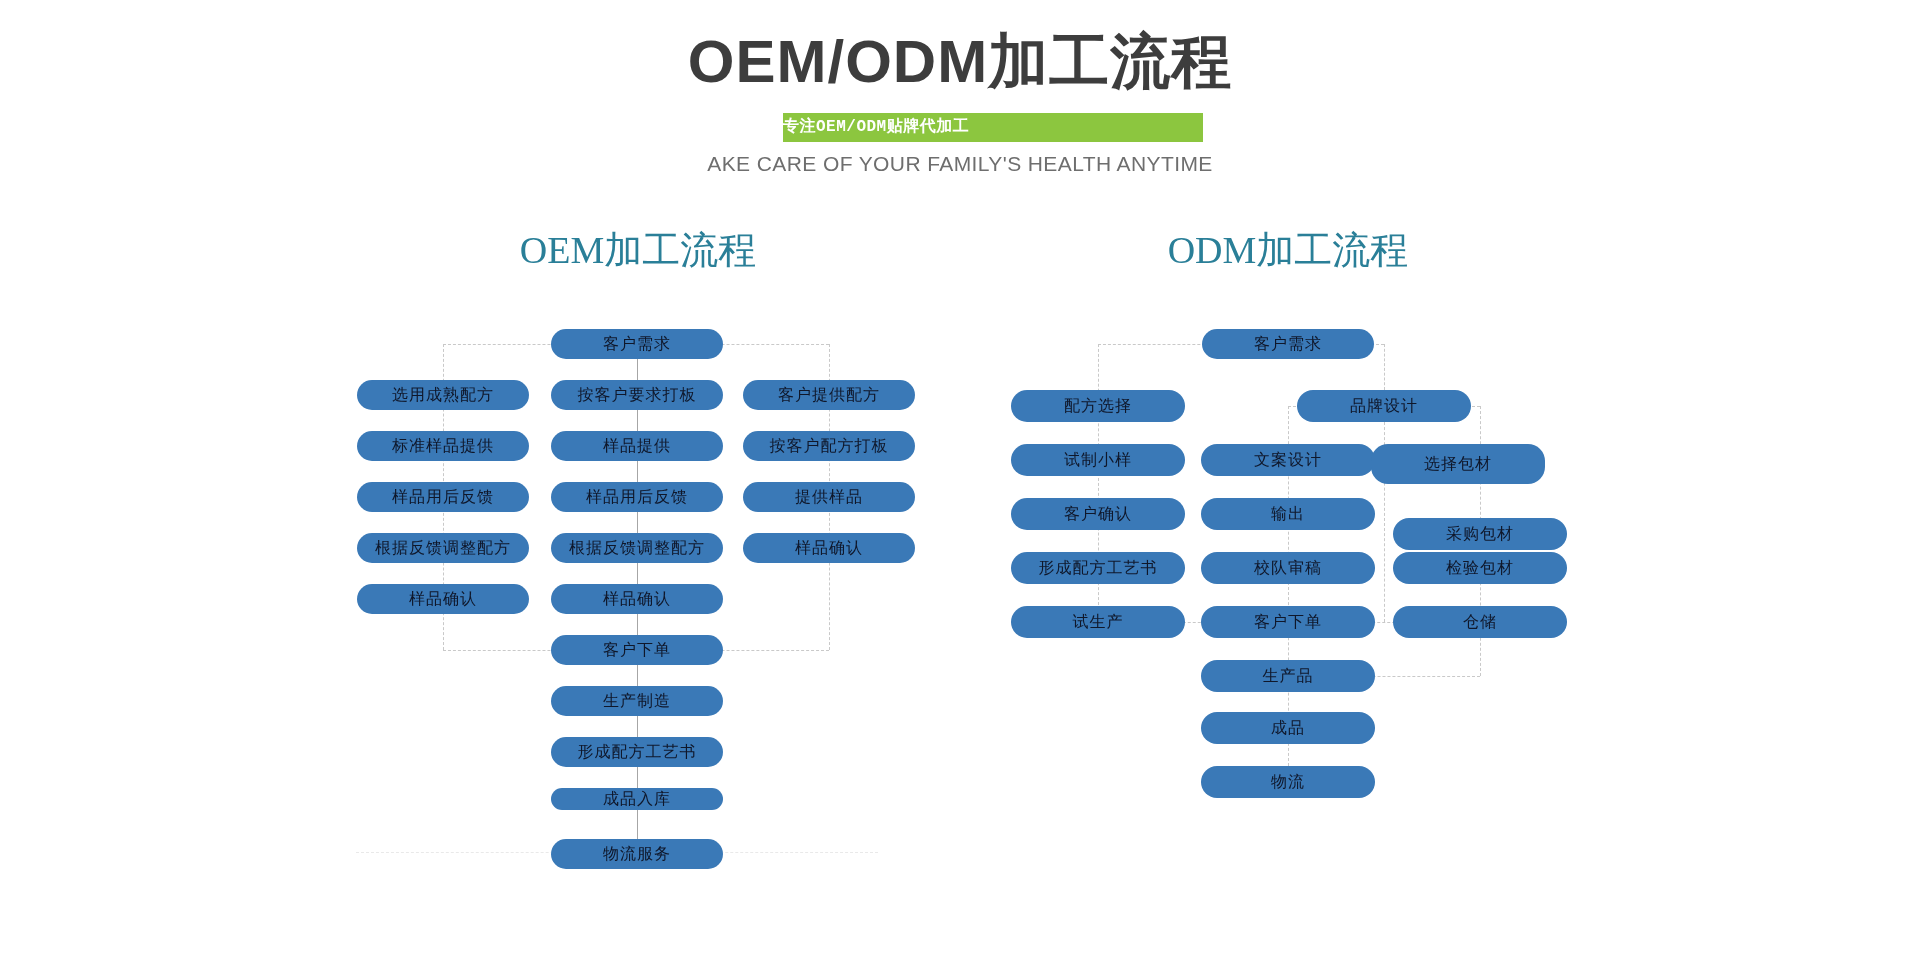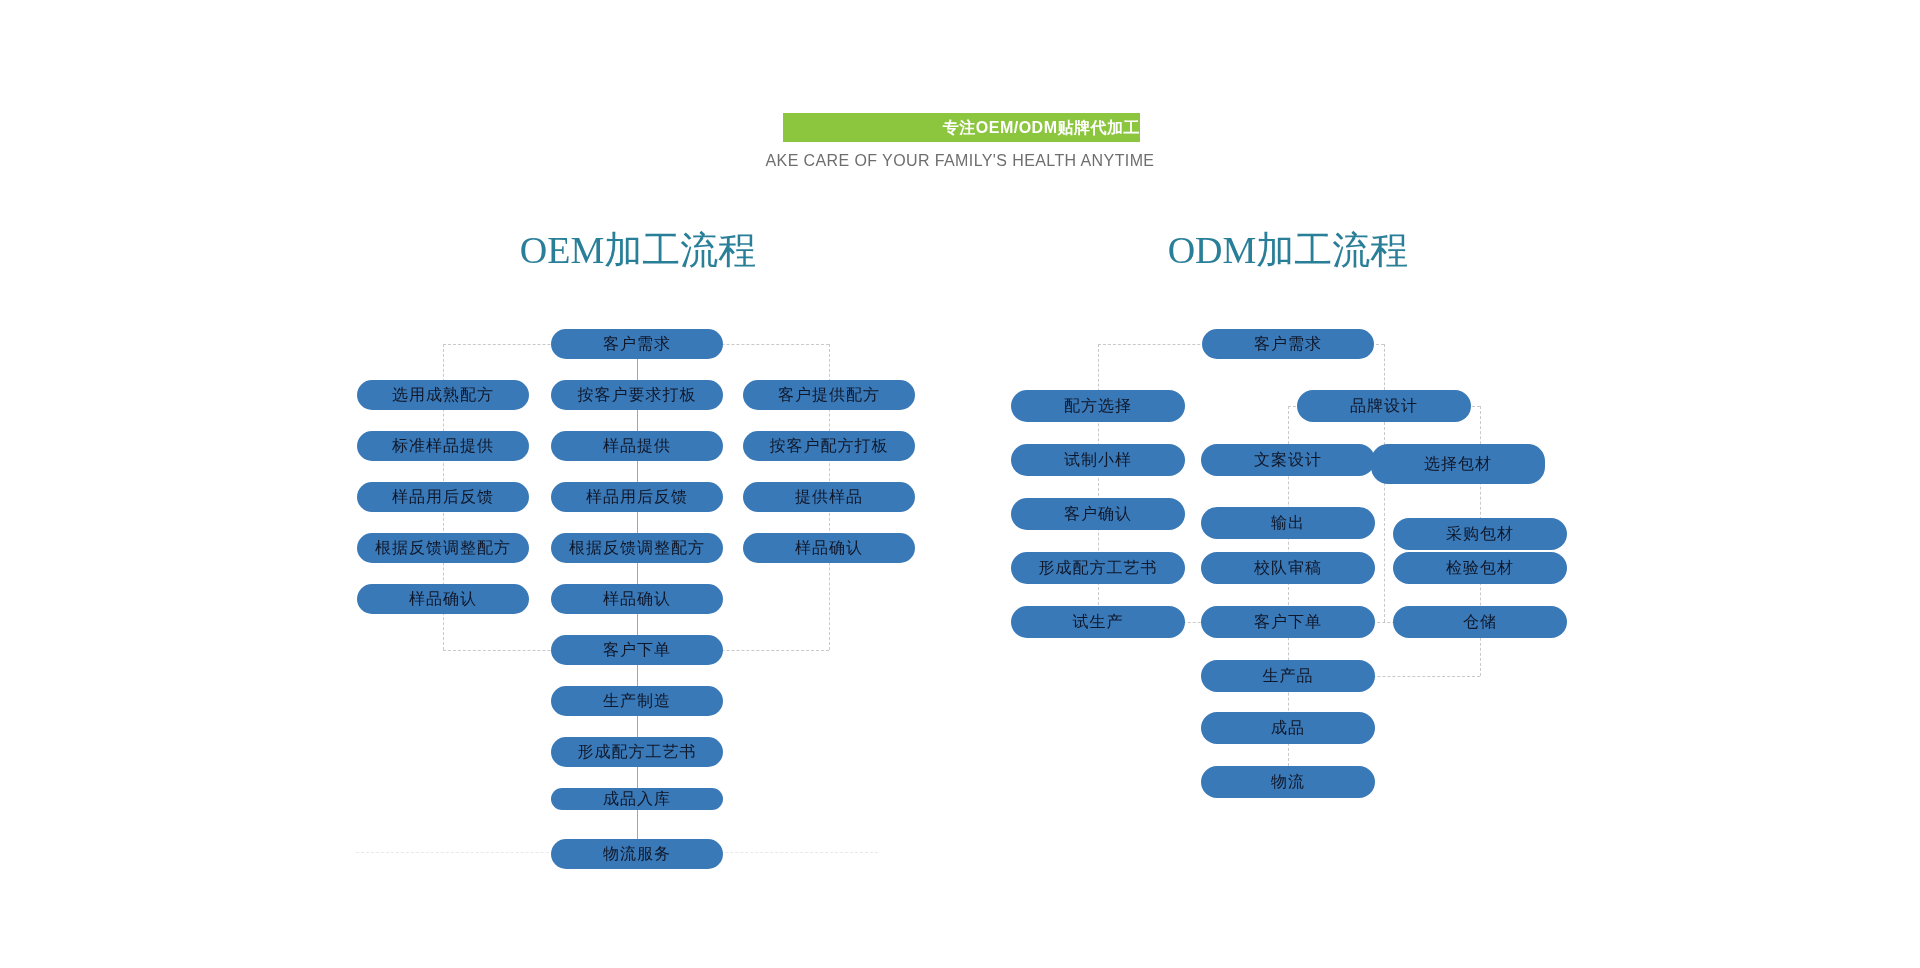--- a/index.html
+++ b/index.html
@@ -22,39 +22,40 @@
     font-size: 60px;
     line-height: 72px;
     font-weight: 900;
     letter-spacing: 1px;
     color: var(--title_dark, #3d3d3d);
   }
   .banner {
     position: absolute;
     left: 783px;
     top: 113px;
-    width: 357px;
+    width: 420px;
     height: 29px;
     background: var(--banner_green, #8cc63f);
-    text-align: right;
+    text-align: left;
+    font-family: Liberation Mono, monospace;
   }
   .banner span {
     color: #ffffff;
     font-size: 16px;
     font-weight: 600;
     line-height: 29px;
     letter-spacing: 0.5px;
   }
   .tagline {
     position: absolute;
     top: 152px;
     left: 0;
     width: 100%;
     text-align: center;
-    font-size: 16px;
+    font-size: 21px;
     letter-spacing: 0.4px;
     color: var(--tagline_gray, #6e6e6e);
   }
   .sec-title {
     position: absolute;
     top: 228px;
     width: 400px;
     text-align: center;
     font-family: "Liberation Serif", serif;
     font-size: 38px;
@@ -85,20 +86,21 @@
     display: flex;
     align-items: center;
     justify-content: center;
     white-space: nowrap;
   }
 </style>
 </head>
 <body>
 
 <div class="canvas">
+  <h1 class="page-title">OEM/ODM加工流程</h1>
   <div class="banner">
     <span>专注OEM/ODM贴牌代加工</span>
   </div>
   <div class="tagline">AKE CARE OF YOUR FAMILY'S HEALTH ANYTIME</div>
   <div class="sec-title oem">OEM加工流程</div>
   <div class="sec-title odm">ODM加工流程</div>
   <div id="flow-layer">
       <div class="seg solid v" style="left: 637px; top: 359px; height: 480px;"></div>
       <div class="seg dashed h" style="left: 443px; top: 344px; width: 386px;"></div>
       <div class="seg dashed v" style="left: 443px; top: 344px; height: 306px;"></div>
@@ -134,21 +136,21 @@
       <div class="flow-node" style="left: 551px; top: 737px; width: 172px; height: 30px; border-radius: 16px;">形成配方工艺书</div>
       <div class="flow-node" style="left: 551px; top: 788px; width: 172px; height: 22px; border-radius: 16px;">成品入库</div>
       <div class="flow-node" style="left: 551px; top: 839px; width: 172px; height: 30px; border-radius: 16px;">物流服务</div>
       <div class="flow-node" style="left: 1202px; top: 329px; width: 172px; height: 30px; border-radius: 16px;">客户需求</div>
       <div class="flow-node" style="left: 1011px; top: 390px; width: 174px; height: 32px; border-radius: 17px;">配方选择</div>
       <div class="flow-node" style="left: 1297px; top: 390px; width: 174px; height: 32px; border-radius: 17px;">品牌设计</div>
       <div class="flow-node" style="left: 1011px; top: 444px; width: 174px; height: 32px; border-radius: 17px;">试制小样</div>
       <div class="flow-node" style="left: 1201px; top: 444px; width: 174px; height: 32px; border-radius: 17px;">文案设计</div>
       <div class="flow-node" style="left: 1371px; top: 444px; width: 174px; height: 40px; border-radius: 17px;">选择包材</div>
       <div class="flow-node" style="left: 1011px; top: 498px; width: 174px; height: 32px; border-radius: 17px;">客户确认</div>
-      <div class="flow-node" style="left: 1201px; top: 498px; width: 174px; height: 32px; border-radius: 17px; margin-top: 9px;">输出</div>
+      <div class="flow-node" style="left: 1201px; top: 498px; width: 174px; height: 32px; border-radius: 17px;">输出</div>
       <div class="flow-node" style="left: 1393px; top: 498px; width: 174px; height: 32px; border-radius: 17px; margin-top: 20px;">采购包材</div>
       <div class="flow-node" style="left: 1011px; top: 552px; width: 174px; height: 32px; border-radius: 17px;">形成配方工艺书</div>
       <div class="flow-node" style="left: 1201px; top: 552px; width: 174px; height: 32px; border-radius: 17px;">校队审稿</div>
       <div class="flow-node" style="left: 1393px; top: 552px; width: 174px; height: 32px; border-radius: 17px;">检验包材</div>
       <div class="flow-node" style="left: 1011px; top: 606px; width: 174px; height: 32px; border-radius: 17px;">试生产</div>
       <div class="flow-node" style="left: 1201px; top: 606px; width: 174px; height: 32px; border-radius: 17px;">客户下单</div>
       <div class="flow-node" style="left: 1393px; top: 606px; width: 174px; height: 32px; border-radius: 17px;">仓储</div>
       <div class="flow-node" style="left: 1201px; top: 660px; width: 174px; height: 32px; border-radius: 17px;">生产品</div>
       <div class="flow-node" style="left: 1201px; top: 712px; width: 174px; height: 32px; border-radius: 17px;">成品</div>
       <div class="flow-node" style="left: 1201px; top: 766px; width: 174px; height: 32px; border-radius: 17px;">物流</div>

